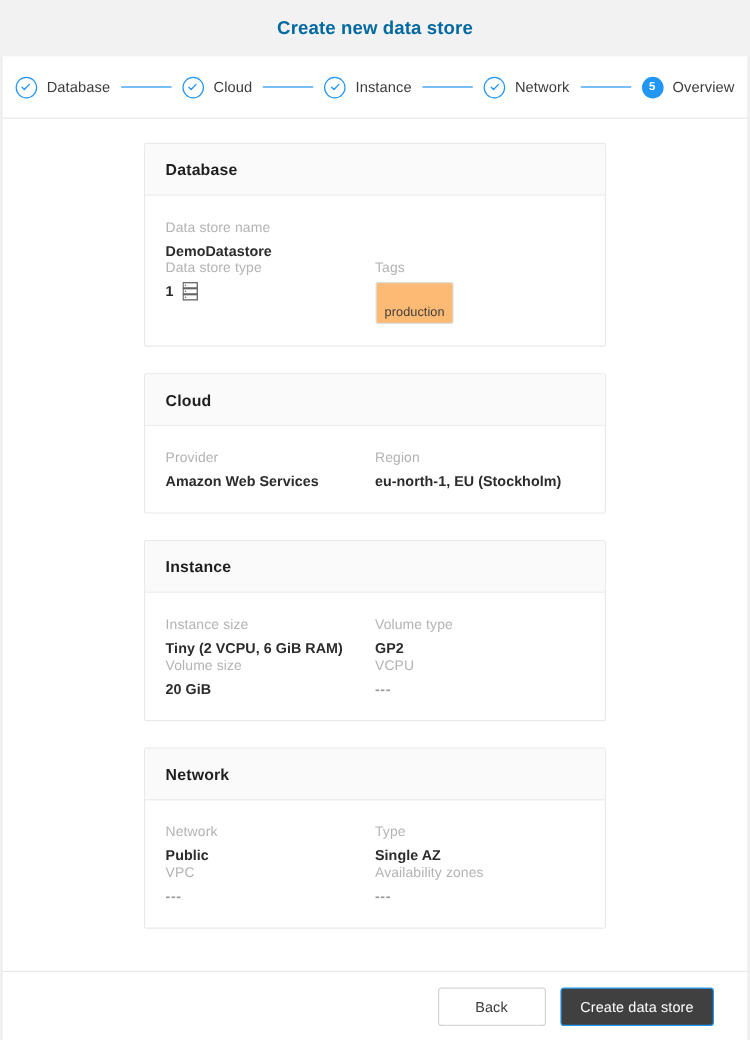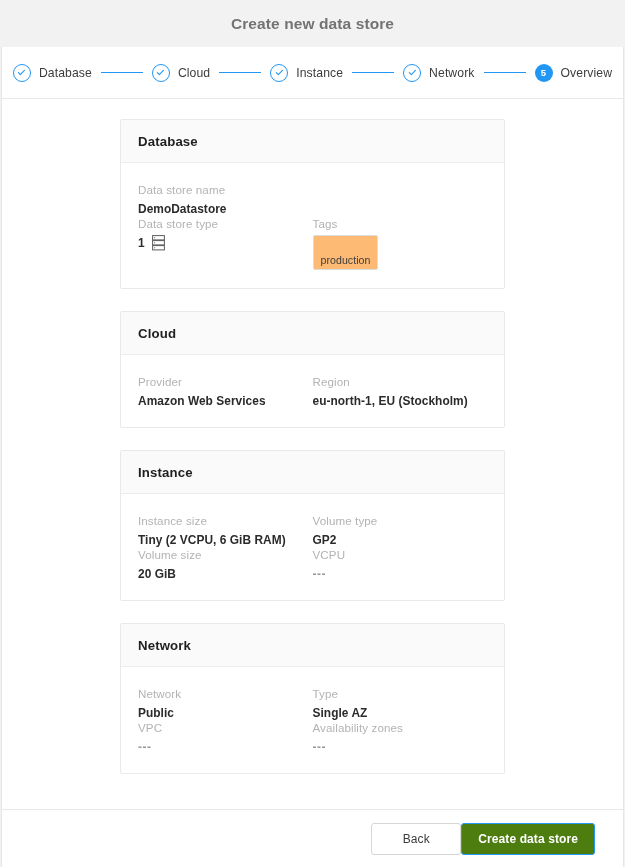--- a/index.html
+++ b/index.html
@@ -22,21 +22,21 @@
   .titlebar {
     height: 47px;
     background: #f2f2f2;
     display: flex;
     align-items: center;
     justify-content: center;
   }
   .titlebar h1 {
     font-size: 15.5px;
     font-weight: bold;
-    color: #737373;
+    color: #0369a1;
     letter-spacing: .1px;
   }
 
   
   .dialog {
     position: absolute;
     top: 47px;
     left: 1px;
     width: 623px;
     height: 820px;
@@ -170,43 +170,44 @@
   }
   .rack-icon { display: block; }
 
   
   .footer {
     height: 58px;
     border-top: 1px solid #e8e8e8;
     display: flex;
     align-items: center;
     justify-content: flex-end;
+    gap: 12px;
     padding: 0 28px 0 0;
   }
   .btn {
     font-family: "Liberation Sans", sans-serif;
     font-size: 12px;
     border-radius: 3px;
     cursor: pointer;
     letter-spacing: .1px;
   }
   .btn-secondary {
     background: #ffffff;
     border: 1px solid #d6d6d6;
     color: #3a3a3a;
     padding: 8px 0;
     width: 90px;
     font-weight: normal;
   }
   .btn-primary {
-    background: #4d7c0f;
+    background: #404040;
     border: 1px solid #2196f3;
     color: #ffffff;
     padding: 8px 16px;
-    font-weight: bold;
+    font-weight: normal;
   }
 </style>
 </head>
 <body>
 
 <div class="page">
 
   <div class="titlebar">
     <h1>Create new data store</h1>
   </div>

